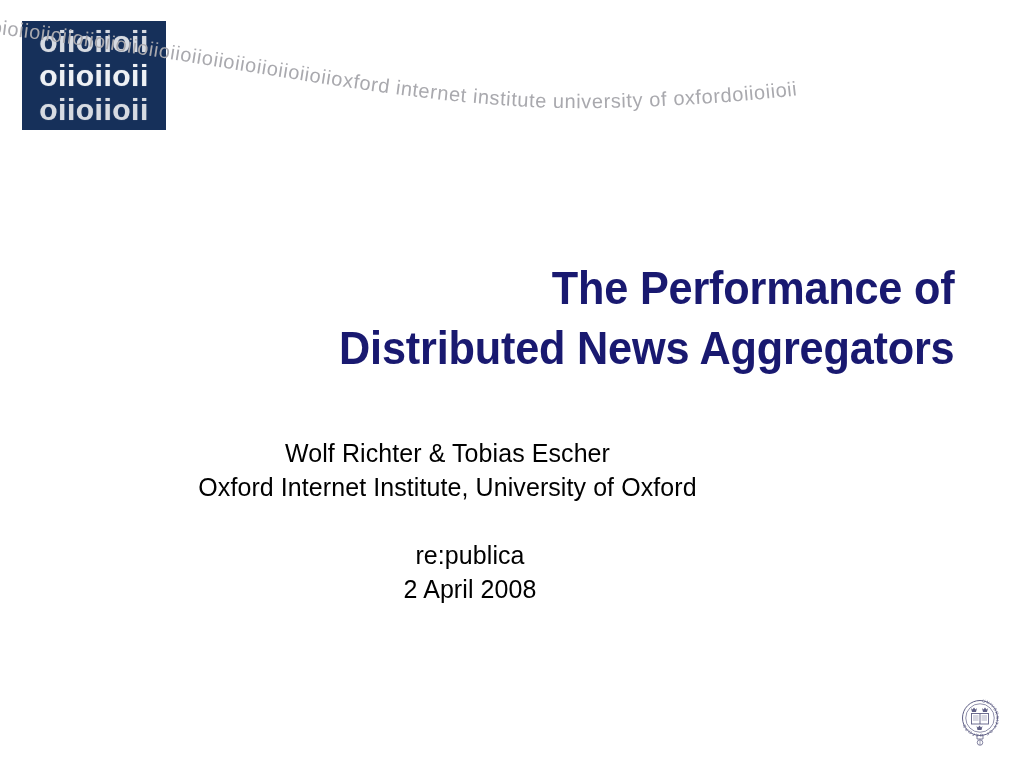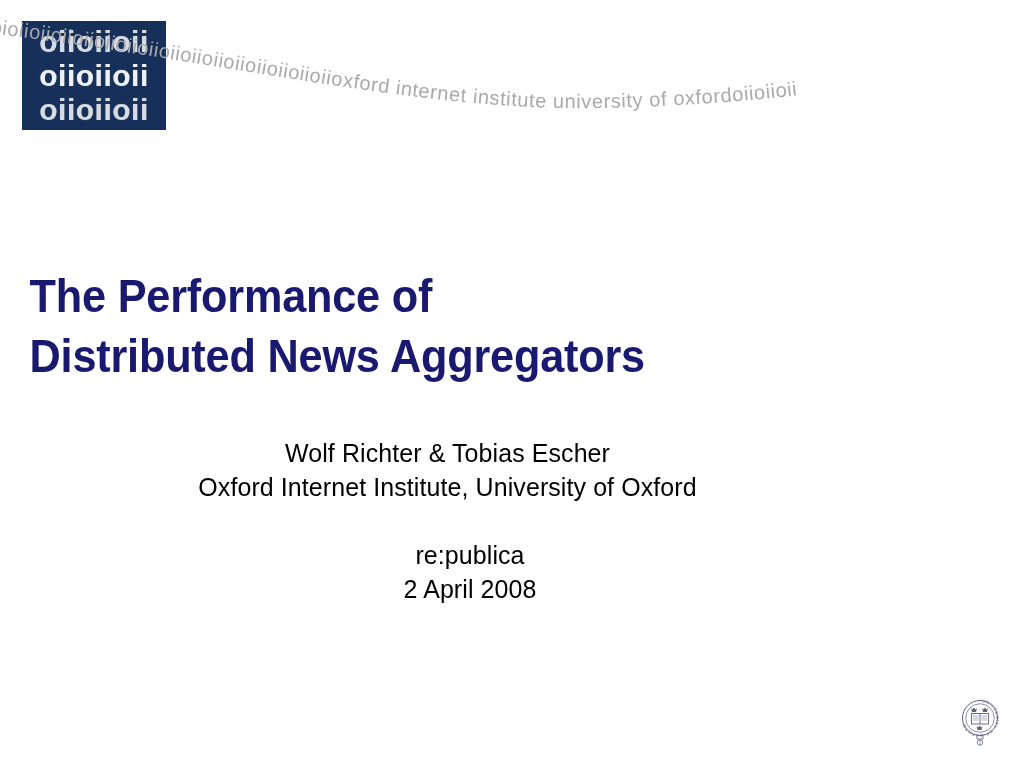--- a/index.html
+++ b/index.html
@@ -62,22 +62,21 @@
     letter-spacing: 0.6px;
     fill: #a9a9ae;
   }
 
   
   #title-block {
     position: absolute;
     left: 0;
     top: 258px;
     width: 984px;
-    text-align: left;
-    margin-top: 8px;
+    text-align: right;
   }
   .title-line {
     color: #191970;
     font-family: "Liberation Sans", sans-serif;
     font-weight: 700;
     font-size: 46px;
     line-height: 60px;
     letter-spacing: -0.2px;
     transform: scaleX(0.94);
     transform-origin: center center;

